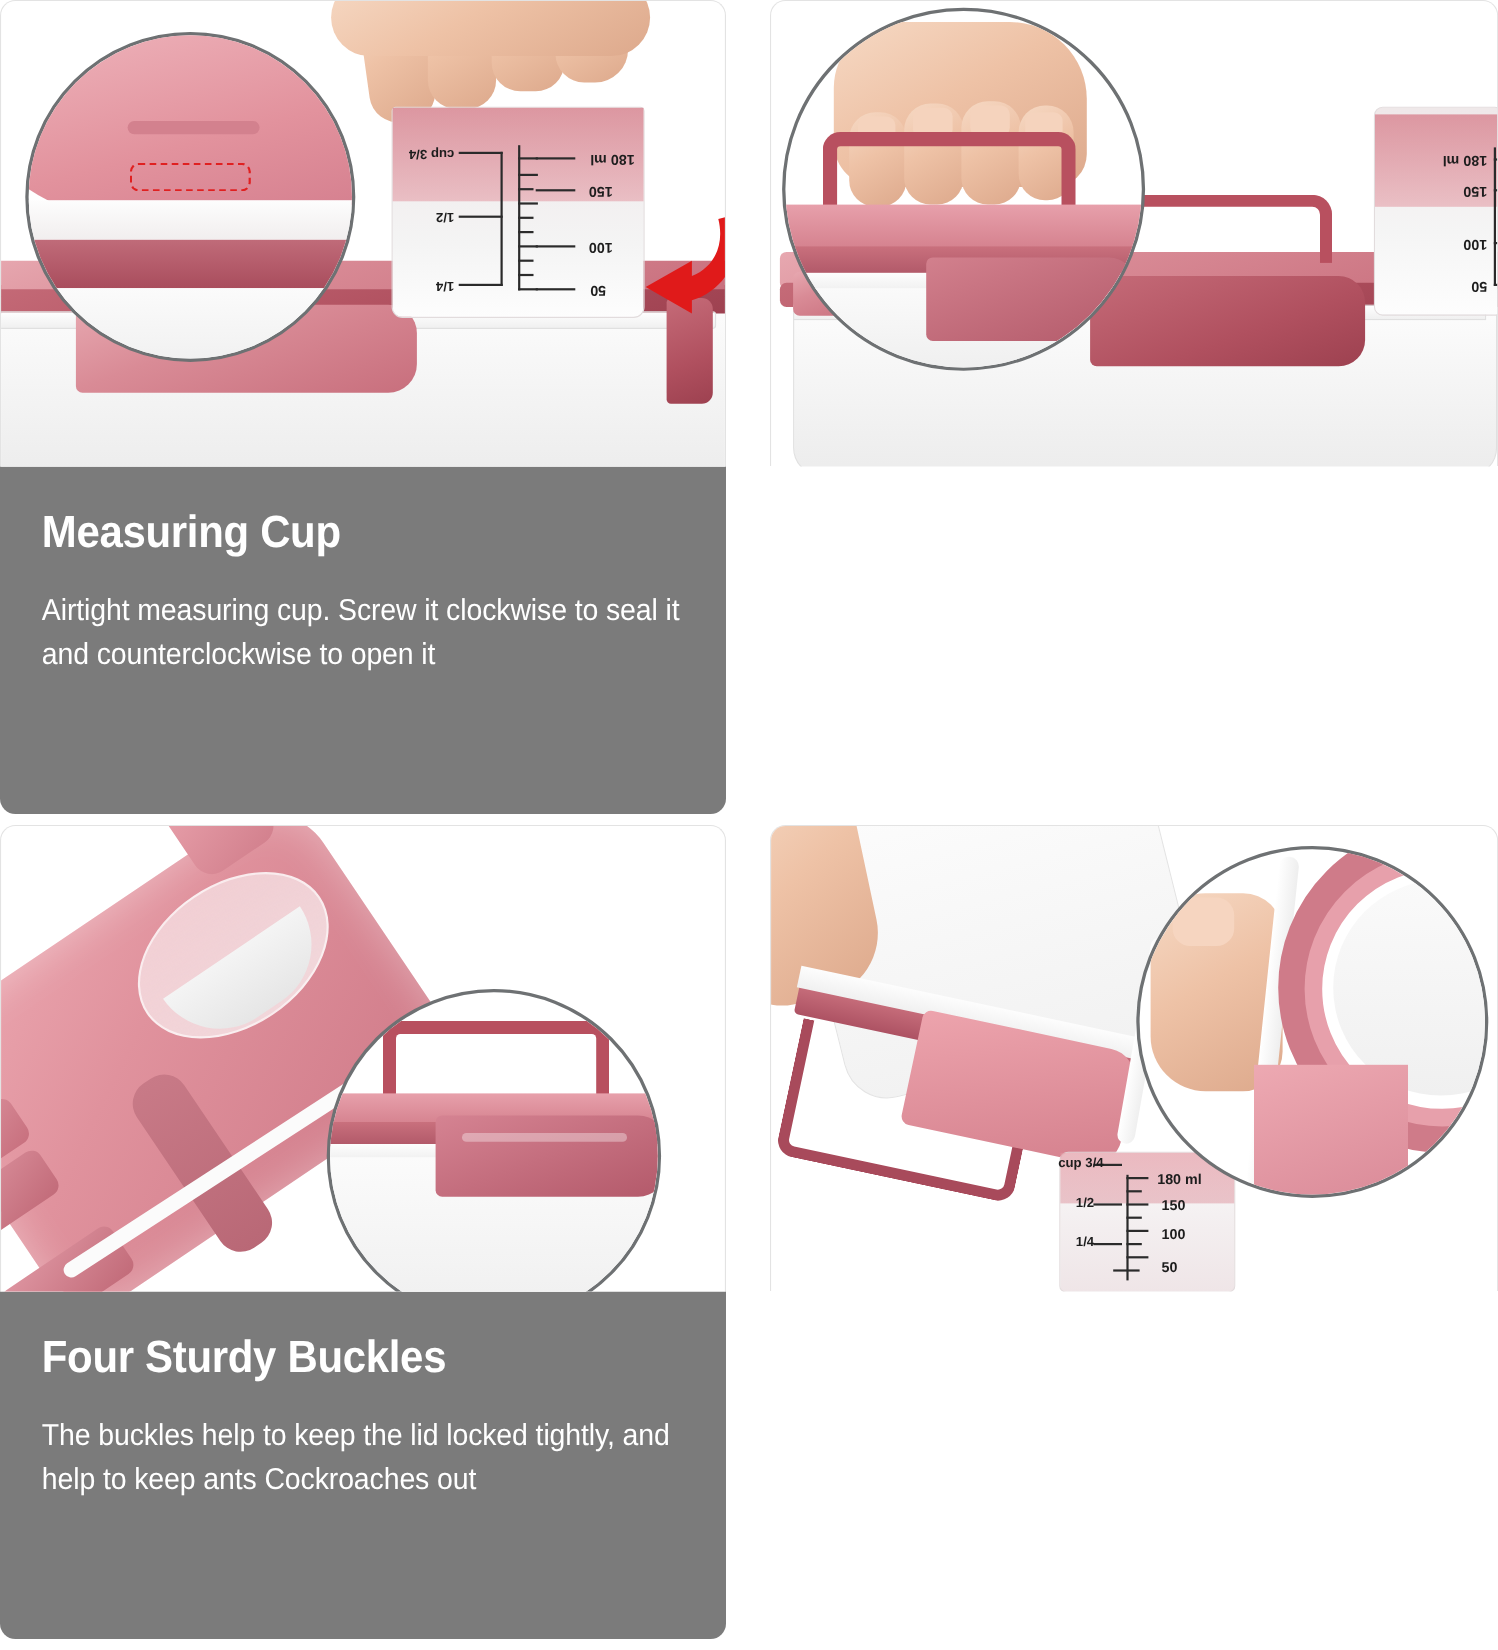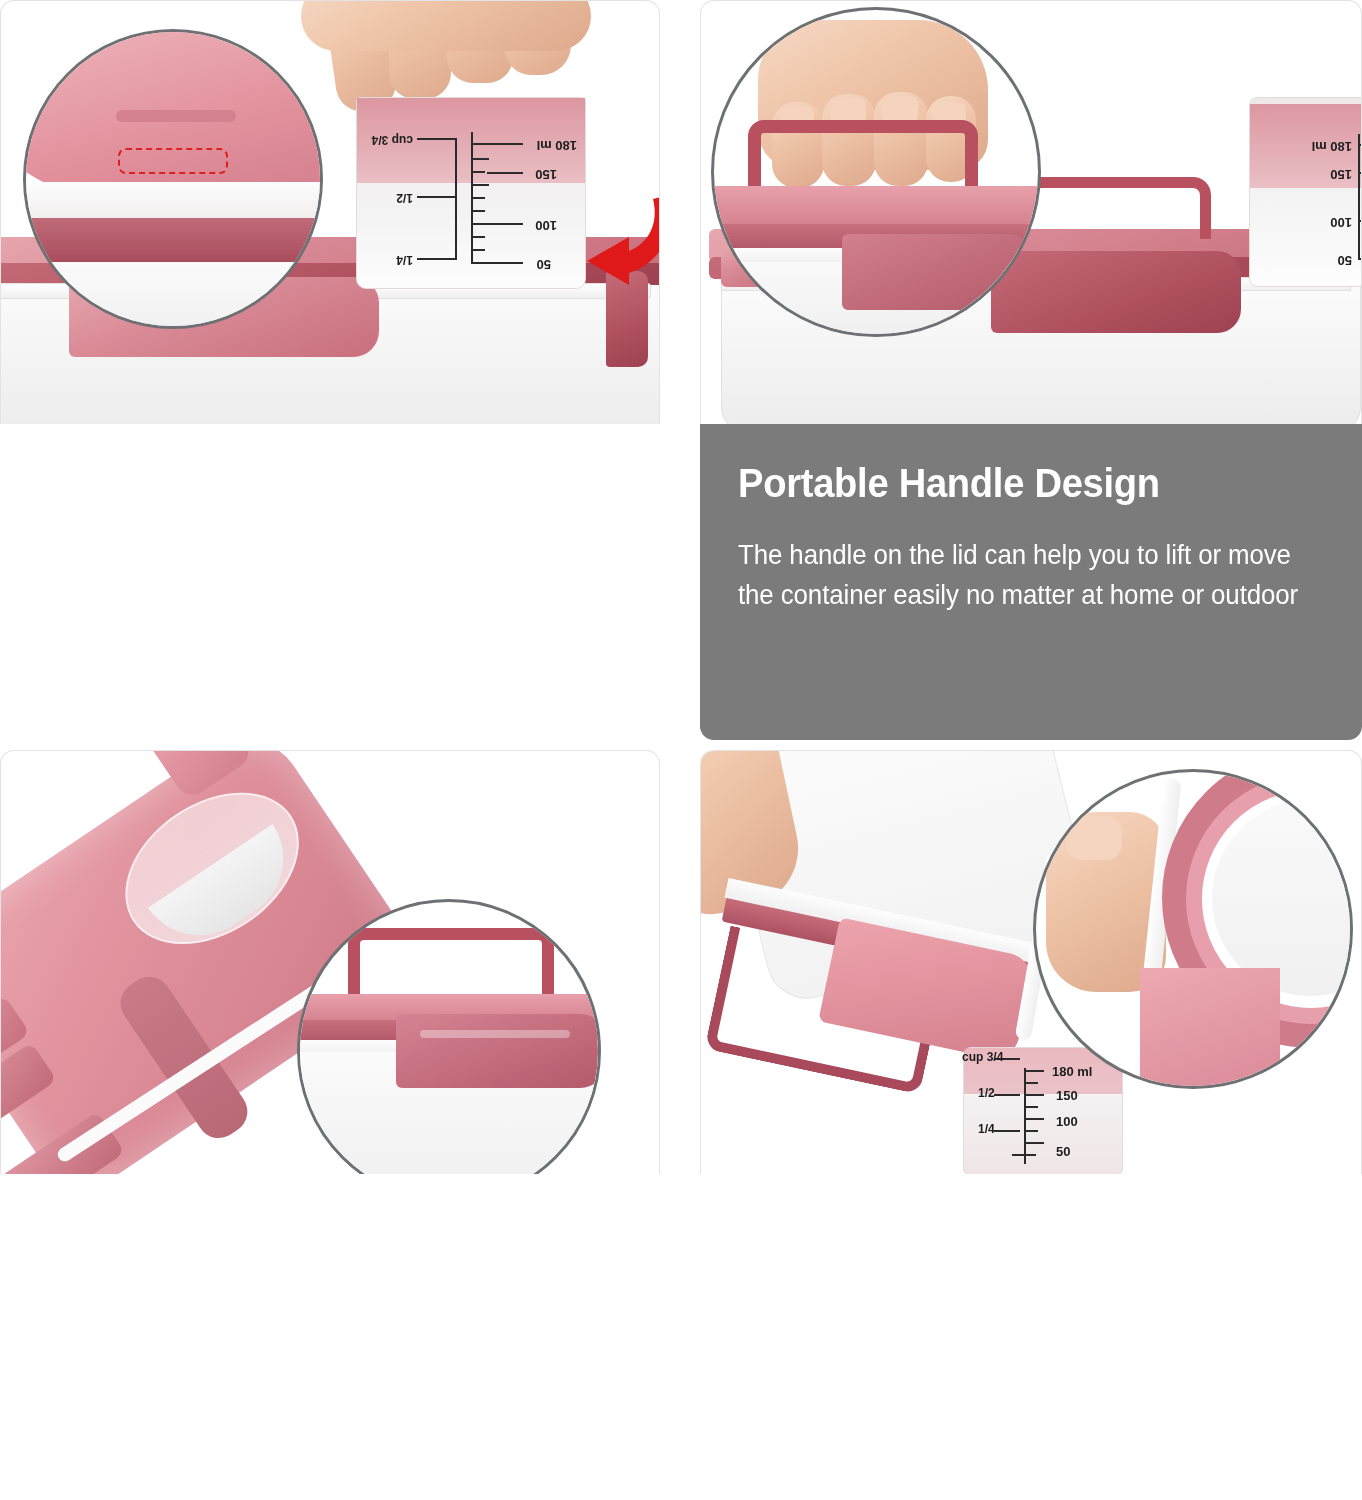--- a/index.html
+++ b/index.html
@@ -226,20 +226,24 @@
       <div class="lens" style="left:22px; top:28px; width:300px; height:300px;">
         <div style="position:absolute; left:-40px; top:-20px; width:400px; height:200px; background:linear-gradient(165deg,#f0b9c0 0%,#e2929d 55%,#d0798a 100%); border-radius:0 0 50% 50%;"></div>
         <div style="position:absolute; left:90px; top:78px; width:120px; height:12px; background:#d3818e; border-radius:6px;"></div>
         <div style="position:absolute; left:-40px; top:150px; width:400px; height:36px; background:linear-gradient(180deg,#fdfdfd,#f1eeee);"></div>
         <div style="position:absolute; left:-40px; top:186px; width:400px; height:44px; background:linear-gradient(180deg,#c06b79,#a94d5d);"></div>
         <div style="position:absolute; left:-40px; top:230px; width:400px; height:90px; background:linear-gradient(180deg,#fbfbfb,#ededed);"></div>
         <div class="dash-outline" style="left:92px; top:116px; width:110px; height:26px;"></div>
       </div>
     </div>
 
+    <div class="caption">
+      <div class="caption-title">Measuring Cup</div>
+      <div class="caption-body">Airtight measuring cup. Screw it clockwise to seal it and counterclockwise to open it</div>
+    </div>
   </div>
 
   <div class="card">
     <div class="photo">
 
       <div class="box-body" style="left:20px; top:272px; width:640px; height:160px; border-radius:0 0 26px 26px;"></div>
 
       <div class="lid-bar pink-soft" style="left:8px; top:228px; width:660px; height:34px;"></div>
       <div class="lid-bar pink-deep" style="left:8px; top:256px; width:660px; height:22px;"></div>
       <div class="seal-strip" style="left:20px; top:276px; width:630px; height:14px;"></div>
@@ -279,24 +283,20 @@
         <div style="position:absolute; left:34px; top:110px; width:230px; height:76px; border:13px solid #b8505f; border-bottom:none; border-radius:16px 16px 0 0;"></div>
 
         <div style="position:absolute; left:-20px; top:176px; width:380px; height:42px; background:linear-gradient(180deg,#e7a0ab,#d4808d);"></div>
         <div style="position:absolute; left:-20px; top:214px; width:380px; height:26px; background:linear-gradient(180deg,#c9707d,#b05868);"></div>
         <div style="position:absolute; left:-20px; top:238px; width:380px; height:16px; background:linear-gradient(180deg,#fdfdfd,#f0f0f0);"></div>
         <div style="position:absolute; left:-20px; top:252px; width:380px; height:90px; background:linear-gradient(180deg,#fafafa,#ededed);"></div>
         <div style="position:absolute; left:128px; top:224px; width:190px; height:76px; border-radius:6px 24px 24px 6px; background:linear-gradient(160deg,#d2808d,#b35a6a);"></div>
       </div>
     </div>
 
-    <div class="caption">
-      <div class="caption-title">Portable Handle Design</div>
-      <div class="caption-body">The handle on the lid can help you to lift or move the container easily no matter at home or outdoor</div>
-    </div>
   </div>
 
   <div class="card">
     <div class="photo">
 
       <div style="position:absolute; left:-50px; top:60px; width:430px; height:300px; transform:rotate(-34deg);">
         <div style="position:absolute; left:0; top:0; width:430px; height:300px; border-radius:60px; background:linear-gradient(150deg,#eca8b1 0%,#e0929d 40%,#cf7a88 100%); box-shadow:inset 0 0 40px rgba(255,255,255,0.35);"></div>
 
         <div style="position:absolute; left:210px; top:34px; width:190px; height:130px; border-radius:50%; background:linear-gradient(170deg,rgba(255,255,255,0.55),rgba(246,230,232,0.85)); border:2px solid rgba(255,255,255,0.6);"></div>
         <div style="position:absolute; left:230px; top:96px; width:150px; height:62px; border-radius:0 0 70px 70px; background:linear-gradient(180deg,#f4f4f4,#e6e6e6);"></div>
@@ -316,20 +316,24 @@
         <div style="position:absolute; left:48px; top:26px; width:206px; height:72px; border:12px solid #b8505f; border-bottom:none; border-radius:16px 16px 0 0;"></div>
         <div style="position:absolute; left:-20px; top:92px; width:350px; height:30px; background:linear-gradient(180deg,#e7a0ab,#d4808d);"></div>
         <div style="position:absolute; left:-20px; top:118px; width:350px; height:22px; background:linear-gradient(180deg,#c9707d,#b05868);"></div>
         <div style="position:absolute; left:-20px; top:138px; width:350px; height:14px; background:linear-gradient(180deg,#fdfdfd,#f0f0f0);"></div>
         <div style="position:absolute; left:-20px; top:150px; width:350px; height:160px; background:linear-gradient(180deg,#fbfbfb,#eeeeee);"></div>
         <div style="position:absolute; left:96px; top:112px; width:210px; height:74px; border-radius:6px 26px 26px 6px; background:linear-gradient(160deg,#d58392,#b3596a);"></div>
         <div style="position:absolute; left:120px; top:128px; width:150px; height:8px; border-radius:4px; background:rgba(255,255,255,0.35);"></div>
       </div>
     </div>
 
+    <div class="caption">
+      <div class="caption-title">Four Sturdy Buckles</div>
+      <div class="caption-body">The buckles help to keep the lid locked tightly, and help to keep ants Cockroaches out</div>
+    </div>
   </div>
 
   <div class="card">
     <div class="photo">
 
       <div style="position:absolute; left:40px; top:-40px; width:330px; height:260px; border-radius:0 0 40px 40px; background:linear-gradient(180deg,#fcfcfc,#f2f2f2); border:1px solid #e4e4e4; transform:rotate(-14deg);"></div>
 
       <div class="skin" style="position:absolute; left:-50px; top:-30px; width:140px; height:190px; border-radius:40px 20px 60px 50px; transform:rotate(-12deg);"></div>
 
       <div style="position:absolute; left:20px; top:176px; width:320px; height:28px; background:linear-gradient(180deg,#c9707d,#ad5263); border-radius:4px; transform:rotate(12deg);"></div>

